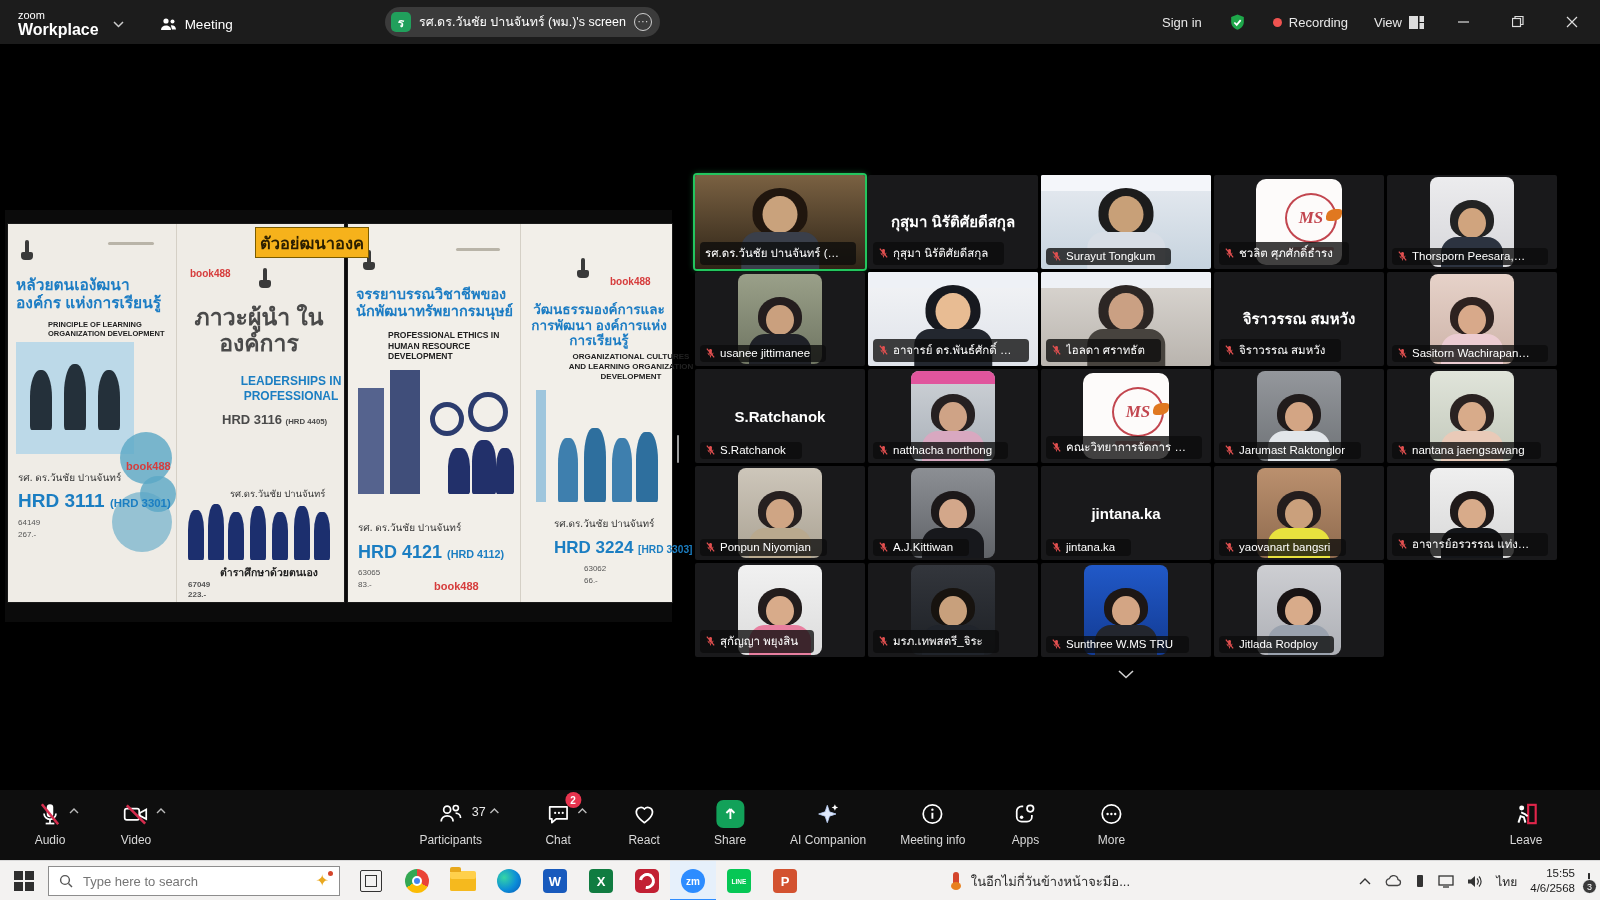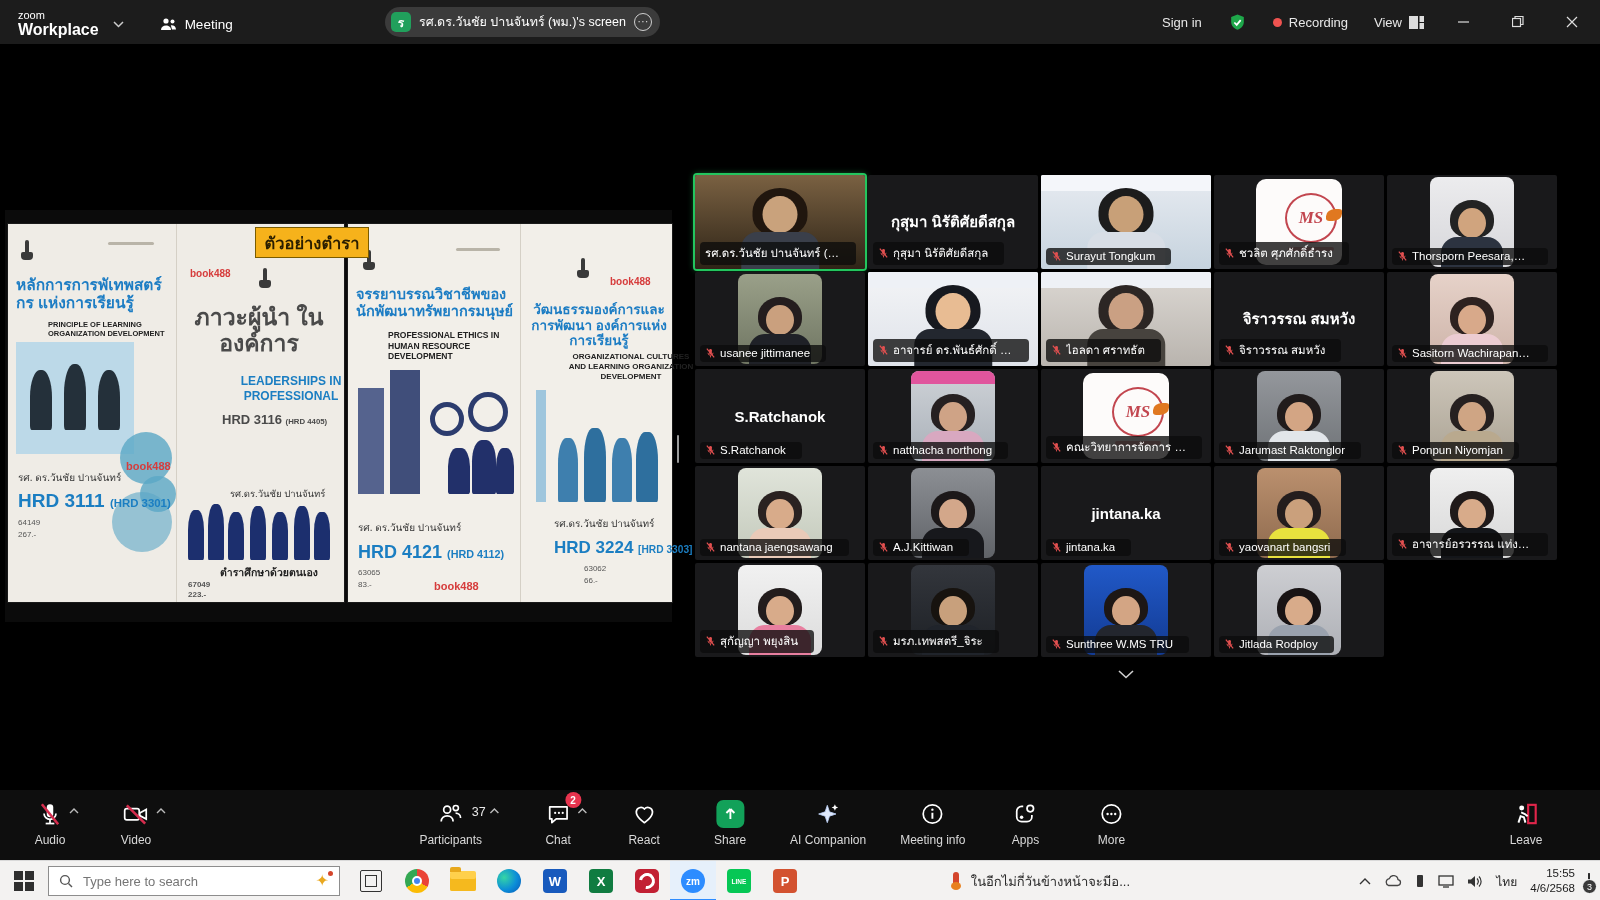--- a/index.html
+++ b/index.html
@@ -177,21 +177,21 @@
     </div>
   </div>
 
   <div class="shared">
 
     <div class="photo ph1">
       <div class="coverline" style="left:168px;"></div>
 
       <span class="emblem" style="left:12px;top:16px;"></span>
       <span class="isbn" style="left:100px;top:18px;width:46px;"></span>
-      <div class="t-thai" style="left:8px;top:52px;width:155px;font-size:15.5px;">หลักการการพัเทพสตร์กร แห่งการเรียนรู้</div>
+      <div class="t-thai" style="left:8px;top:52px;width:155px;font-size:15.5px;">หลัวยตนเองัฒนาองค์กร แห่งการเรียนรู้</div>
       <div class="t-en" style="left:8px;top:96px;width:150px;font-size:7.5px;">PRINCIPLE OF LEARNING ORGANIZATION DEVELOPMENT</div>
       <div class="illus" style="left:8px;top:118px;width:118px;height:112px;background:#bcd9e8;">
         <span class="fig" style="left:14px;top:28px;width:22px;height:60px;"></span>
         <span class="fig" style="left:48px;top:22px;width:22px;height:66px;"></span>
         <span class="fig" style="left:82px;top:28px;width:22px;height:60px;"></span>
       </div>
       <span class="tealblob" style="left:112px;top:208px;width:52px;height:52px;"></span>
       <span class="tealblob" style="left:132px;top:252px;width:36px;height:36px;"></span>
       <span class="tealblob" style="left:104px;top:268px;width:60px;height:60px;opacity:.6;"></span>
       <div class="t-red" style="left:118px;top:236px;font-size:11px;">book488</div>
@@ -252,21 +252,21 @@
         <span class="navman" style="left:56px;top:44px;width:22px;height:74px;background:#2e6f9e;"></span>
         <span class="navman" style="left:84px;top:54px;width:20px;height:64px;background:#3e7fae;"></span>
         <span class="navman" style="left:108px;top:48px;width:22px;height:70px;background:#2e6f9e;"></span>
       </div>
       <div class="t-auth" style="left:206px;top:292px;font-size:10px;">รศ.ดร.วันชัย ปานจันทร์</div>
       <div class="t-code" style="left:206px;top:314px;font-size:17px;"><span>HRD 3224</span> <small>[HRD 3303]</small></div>
       <div class="t-sm" style="left:236px;top:340px;font-size:8px;">63062</div>
       <div class="t-sm" style="left:236px;top:352px;font-size:8px;">66.-</div>
     </div>
 
-    <div class="badge">ตัวอย่างตำรา</div>
+    <div class="badge">ตัวอย่ฒนาองค</div>
   </div>
 
   <div class="rhandle"></div>
 
   <div class="grid">
       <div class="tile active">
         <div class="vbg" style="background: linear-gradient(rgb(122, 97, 66), rgb(46, 36, 23));">
           <span class="sil-hair" style="left: 50%; transform: translateX(-50%); top: 14%; width: 55px; height: 47.5px; background: rgb(32, 22, 14);"></span>
           <span class="sil-head" style="left: 50%; transform: translateX(-50%); top: 22%; width: 35px; height: 37.5px; background: rgb(201, 162, 124);"></span>
           <span class="sil-body" style="left: 50%; transform: translateX(-50%); bottom: 0px; width: 77.5px; height: 37.5px; background: rgb(58, 63, 74);"></span>
@@ -499,53 +499,53 @@
               <path d="M12 3a3 3 0 0 1 3 3v6a3 3 0 0 1-6 0V6a3 3 0 0 1 3-3z" fill="#e25050"></path>
               <path d="M6.5 11.5a5.5 5.5 0 0 0 11 0" stroke="#e25050" stroke-width="2" fill="none"></path>
               <line x1="12" y1="17.4" x2="12" y2="21.6" stroke="#e25050" stroke-width="2"></line>
               <line x1="4" y1="2.5" x2="20" y2="21.5" stroke="#e25050" stroke-width="2.6"></line>
             </svg>
           </span>
           <span class="nm">Jarumast Raktonglor</span>
         </div>
       </div>
       <div class="tile">
+        <div class="avatar" style="background: linear-gradient(rgb(224, 228, 218), rgb(195, 201, 187));">
+          <span class="sil-hair" style="left: 50%; transform: translateX(-50%); top: 26%; width: 44px; height: 38px; background: rgb(42, 34, 33);"></span>
+          <span class="sil-head" style="left: 50%; transform: translateX(-50%); top: 34%; width: 28px; height: 30px; background: rgb(216, 171, 138);"></span>
+          <span class="sil-body" style="left: 50%; transform: translateX(-50%); bottom: 0px; width: 62px; height: 30px; background: rgb(233, 202, 184);"></span>
+        </div>
+        <div class="nlabel">
+          <span>
+            <svg width="11" height="12" viewBox="0 0 24 24">
+              <path d="M12 3a3 3 0 0 1 3 3v6a3 3 0 0 1-6 0V6a3 3 0 0 1 3-3z" fill="#e25050"></path>
+              <path d="M6.5 11.5a5.5 5.5 0 0 0 11 0" stroke="#e25050" stroke-width="2" fill="none"></path>
+              <line x1="12" y1="17.4" x2="12" y2="21.6" stroke="#e25050" stroke-width="2"></line>
+              <line x1="4" y1="2.5" x2="20" y2="21.5" stroke="#e25050" stroke-width="2.6"></line>
+            </svg>
+          </span>
+          <span class="nm">nantana jaengsawang</span>
+        </div>
+      </div>
+      <div class="tile">
         <div class="avatar" style="background: linear-gradient(rgb(205, 198, 186), rgb(171, 163, 148));">
           <span class="sil-hair" style="left: 50%; transform: translateX(-50%); top: 26%; width: 44px; height: 38px; background: rgb(38, 32, 32);"></span>
           <span class="sil-head" style="left: 50%; transform: translateX(-50%); top: 34%; width: 28px; height: 30px; background: rgb(207, 165, 132);"></span>
           <span class="sil-body" style="left: 50%; transform: translateX(-50%); bottom: 0px; width: 62px; height: 30px; background: rgb(185, 169, 142);"></span>
         </div>
         <div class="nlabel">
           <span>
             <svg width="11" height="12" viewBox="0 0 24 24">
               <path d="M12 3a3 3 0 0 1 3 3v6a3 3 0 0 1-6 0V6a3 3 0 0 1 3-3z" fill="#e25050"></path>
               <path d="M6.5 11.5a5.5 5.5 0 0 0 11 0" stroke="#e25050" stroke-width="2" fill="none"></path>
               <line x1="12" y1="17.4" x2="12" y2="21.6" stroke="#e25050" stroke-width="2"></line>
               <line x1="4" y1="2.5" x2="20" y2="21.5" stroke="#e25050" stroke-width="2.6"></line>
             </svg>
           </span>
           <span class="nm">Ponpun Niyomjan</span>
-        </div>
-      </div>
-      <div class="tile">
-        <div class="avatar" style="background: linear-gradient(rgb(224, 228, 218), rgb(195, 201, 187));">
-          <span class="sil-hair" style="left: 50%; transform: translateX(-50%); top: 26%; width: 44px; height: 38px; background: rgb(42, 34, 33);"></span>
-          <span class="sil-head" style="left: 50%; transform: translateX(-50%); top: 34%; width: 28px; height: 30px; background: rgb(216, 171, 138);"></span>
-          <span class="sil-body" style="left: 50%; transform: translateX(-50%); bottom: 0px; width: 62px; height: 30px; background: rgb(233, 202, 184);"></span>
-        </div>
-        <div class="nlabel">
-          <span>
-            <svg width="11" height="12" viewBox="0 0 24 24">
-              <path d="M12 3a3 3 0 0 1 3 3v6a3 3 0 0 1-6 0V6a3 3 0 0 1 3-3z" fill="#e25050"></path>
-              <path d="M6.5 11.5a5.5 5.5 0 0 0 11 0" stroke="#e25050" stroke-width="2" fill="none"></path>
-              <line x1="12" y1="17.4" x2="12" y2="21.6" stroke="#e25050" stroke-width="2"></line>
-              <line x1="4" y1="2.5" x2="20" y2="21.5" stroke="#e25050" stroke-width="2.6"></line>
-            </svg>
-          </span>
-          <span class="nm">nantana jaengsawang</span>
         </div>
       </div>
       <div class="tile">
         <div class="avatar" style="background: linear-gradient(rgb(140, 143, 148), rgb(96, 99, 104));">
           <span class="sil-hair" style="left: 50%; transform: translateX(-50%); top: 26%; width: 44px; height: 38px; background: rgb(28, 24, 25);"></span>
           <span class="sil-head" style="left: 50%; transform: translateX(-50%); top: 34%; width: 28px; height: 30px; background: rgb(211, 167, 138);"></span>
           <span class="sil-body" style="left: 50%; transform: translateX(-50%); bottom: 0px; width: 62px; height: 30px; background: rgb(23, 24, 28);"></span>
         </div>
         <div class="nlabel">
           <span>

